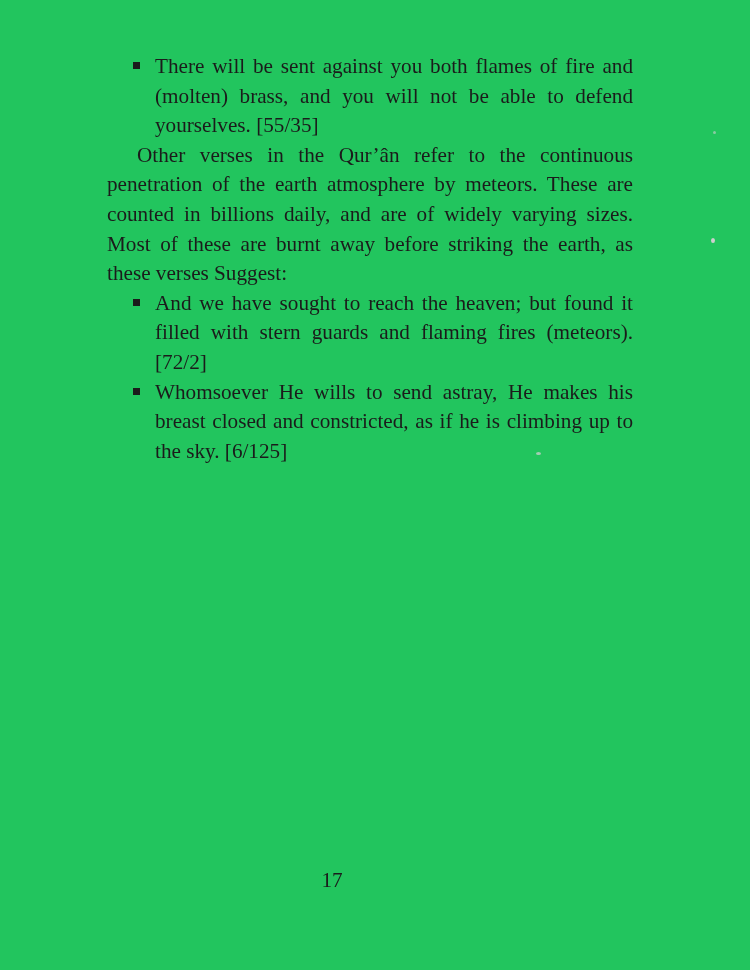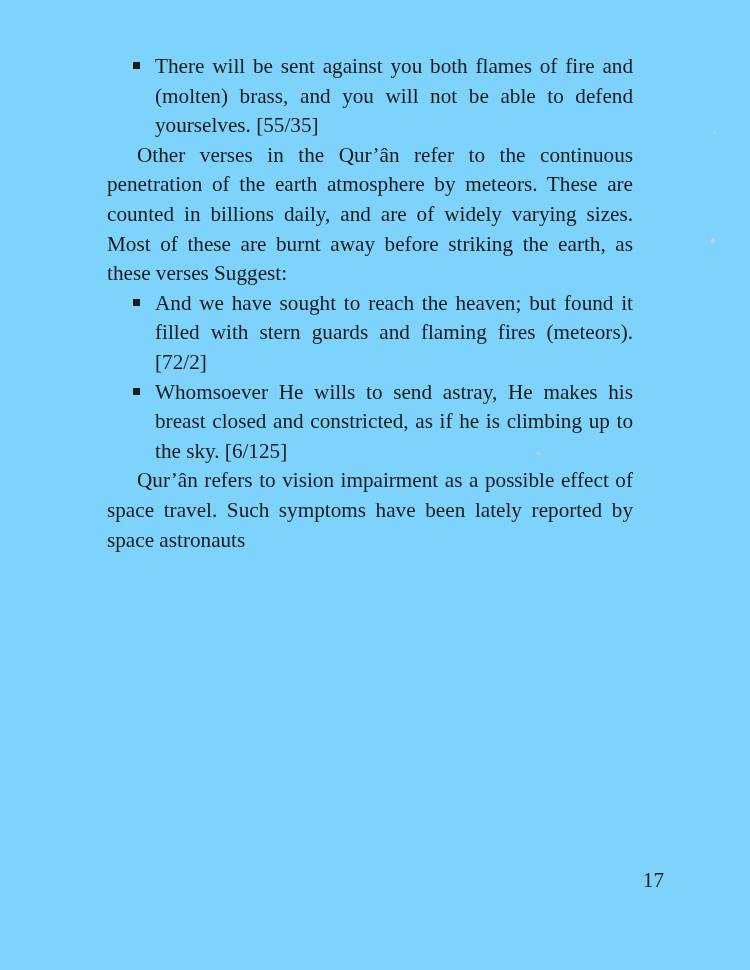--- a/index.html
+++ b/index.html
@@ -10,21 +10,21 @@
   }
 
   body {
     font-family: "Liberation Serif", "DejaVu Serif", serif;
   }
 
   #page {
     position: relative;
     width: 750px;
     height: 970px;
-    background: #7dd3fc;
+    background: #22c55e;
     overflow: hidden;
   }
 
   
   #content {
     position: absolute;
     left: 107px;
     top: 52px;
     width: 526px;
   }
@@ -72,21 +72,21 @@
   .quote .quote-text {
     width: 478px;
   }
 
   
   #page-number {
     position: absolute;
     left: 0;
     right: 0;
     top: 866px;
-    text-align: right;
+    text-align: center;
     color: #1b1b1b;
     font-size: 21.2px;
     line-height: 28px;
     
     padding-right: 86px;
   }
 
   
   .speck {
     position: absolute;
@@ -118,23 +118,20 @@
       <span class="bullet"></span>
       <p class="quote-text">And we have sought to reach the heaven; but found it filled with stern guards and flaming fires (meteors). [72/2]</p>
     </div>
 
 
     <div class="block quote">
       <span class="bullet"></span>
       <p class="quote-text">Whomsoever He wills to send astray, He makes his breast closed and constricted, as if he is climbing up to the sky. [6/125]</p>
     </div>
 
-    <div class="block">
-      <p class="para">Qur’ân refers to vision impairment as a possible effect of space travel. Such symptoms have been lately reported by space astronauts</p>
-    </div>
 
   </div>
 
   <div id="page-number">17</div>
 
   <span class="speck" id="speck-1"></span>
   <span class="speck" id="speck-2"></span>
   <span class="speck" id="speck-3"></span>
 
 </div>

